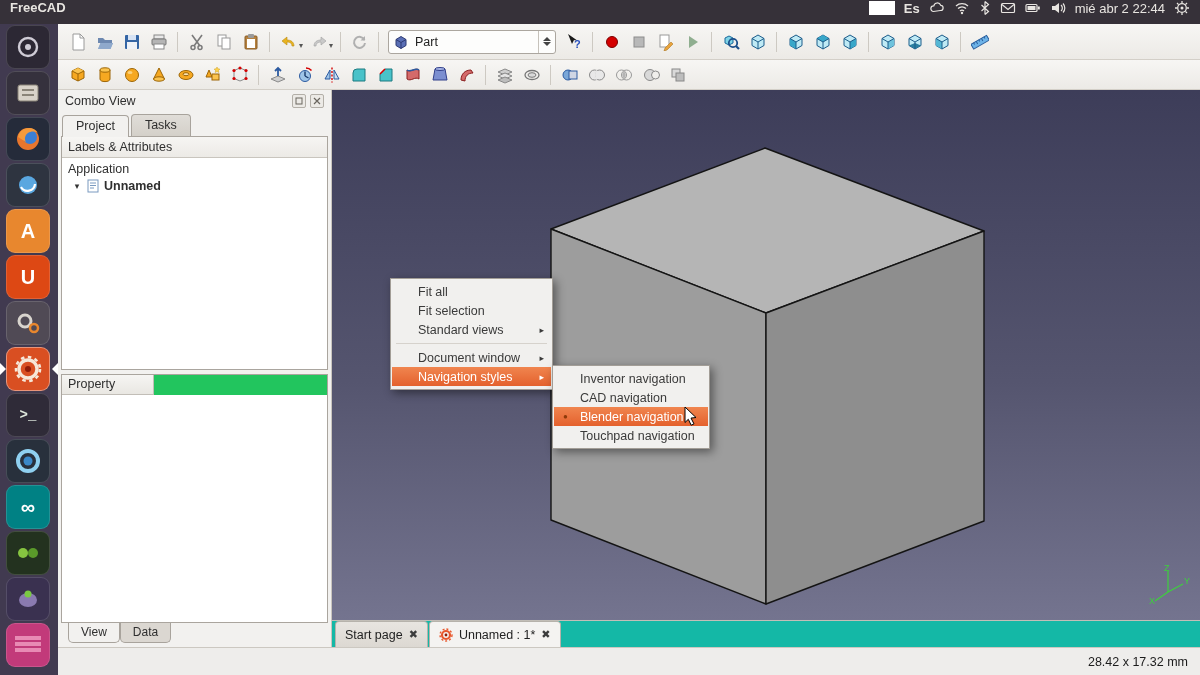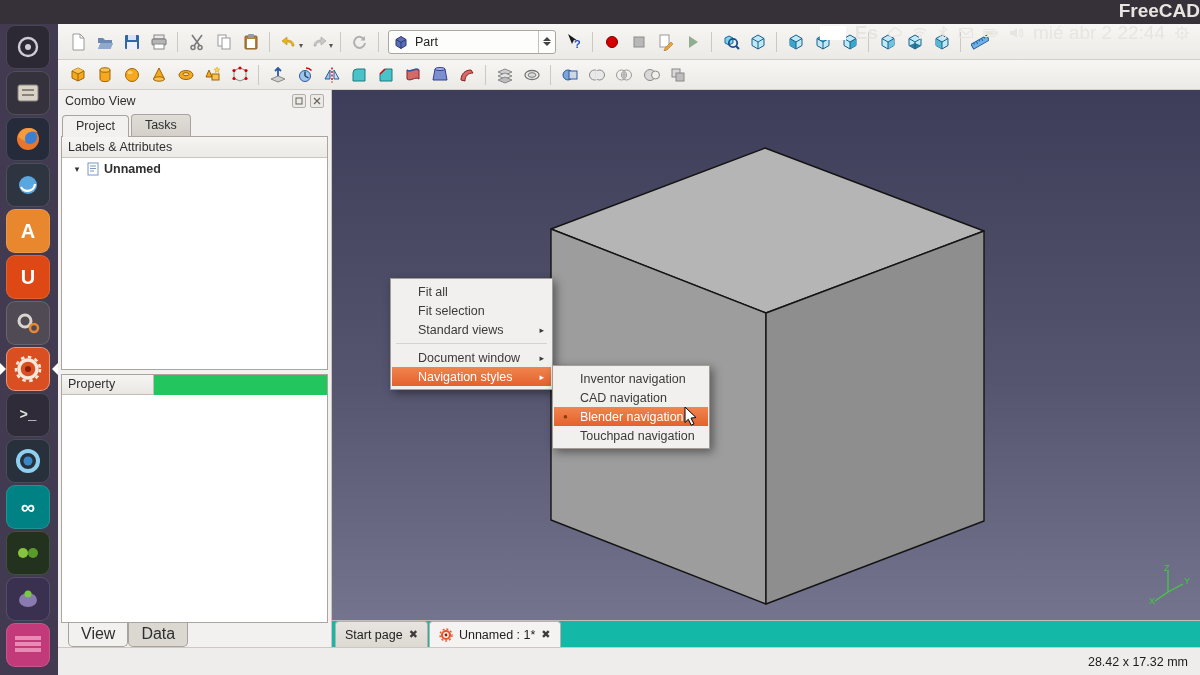--- a/index.html
+++ b/index.html
@@ -2,21 +2,21 @@
 <html><head>
 <meta charset="utf-8">
 <style>
   *{box-sizing:border-box;margin:0;padding:0;}
   body{width:1200px;height:675px;overflow:hidden;background:#000;
        font-family:"Liberation Sans","DejaVu Sans",sans-serif;}
   .screen{position:relative;width:1200px;height:675px;}
 
   
   .top-panel{position:absolute;left:0;top:0;width:1200px;height:24px;background:#363139;
-             color:#e8e5e1;display:flex;align-items:flex-end;font-size:19px;z-index:30;flex-direction:column;}
+             color:#e8e5e1;display:flex;align-items:flex-start;font-size:13px;z-index:30;}
   .app-title{font-weight:bold;padding-left:10px;}
   .tray{margin-left:auto;display:flex;align-items:center;gap:9px;padding-right:10px;}
   .tray svg{display:block;}
   .win-indicator{width:26px;height:14px;background:#ffffff;}
   .kbd-ind{font-weight:bold;}
 
   
   .launcher{position:absolute;left:0;top:24px;width:58px;height:651px;background:#413a50;
             overflow:hidden;z-index:25;}
   .slot{position:relative;width:58px;height:46px;}
@@ -70,21 +70,21 @@
   .tree-row.bold{font-weight:bold;}
   .tri{font-size:9px;color:#333;width:10px;text-align:center;}
   .prop-hdr{display:flex;flex:0 0 auto;}
   .prop-cell{background:linear-gradient(#f6f5f3,#e9e7e2);border:1px solid #c2beb7;border-top:none;
              padding:2px 6px;height:20px;}
   .prop-cell.c1{width:92px;border-left:none;}
   .prop-cell.c2{flex:1;border-left:none;border-right:none;}
   .prop-body{flex:1;background:#fff;}
   .cv-bottom-tabs{height:24px;display:flex;align-items:flex-start;padding:0 10px;}
   .cvb-tab{padding:2px 12px 3px;border:1px solid #a8a39c;border-top:none;border-radius:0 0 5px 5px;
-           background:#dbd7d1;font-size:16px;text-align:right;}
+           background:#dbd7d1;font-size:12px;text-align:right;}
   .cvb-tab.active{background:#f2f1ef;}
 
   
   .right-col{flex:1;display:flex;flex-direction:column;min-width:0;}
   .viewport{position:relative;height:530px;overflow:hidden;
             background:linear-gradient(#3d3d59 0%,#55556f 55%,#74748f 100%);}
   .axis{position:absolute;right:8px;bottom:12px;}
   .cursor{position:absolute;left:352px;top:316px;z-index:20;}
 
   .menu{position:absolute;background:#f1f0ee;border:1px solid #a29d96;box-shadow:3px 3px 9px rgba(0,0,0,.45);
@@ -599,20 +599,23 @@
               </span>
           </span>
         </div>
         <div class="cv-tabs">
           <span class="cv-tab active">Project</span>
           <span class="cv-tab">Tasks</span>
         </div>
         <div class="panel upper">
           <div class="panel-hdr">Labels &amp; Attributes</div>
           <div class="tree">
+            <div class="tree-row" style="padding-left:6px;">
+              <span>Application</span>
+            </div>
             <div class="tree-row bold" style="padding-left:10px;">
               <span class="tri">▾</span>
               <svg width="14" height="14">
                   <rect x="2" y="1" width="10" height="12" fill="#fff" stroke="#7a9ac0"></rect>
                   <path d="M4 4h6M4 6.5h6M4 9h4" stroke="#7a9ac0"></path>
                 </svg>
               <span>Unnamed</span>
             </div>
           </div>
         </div>

